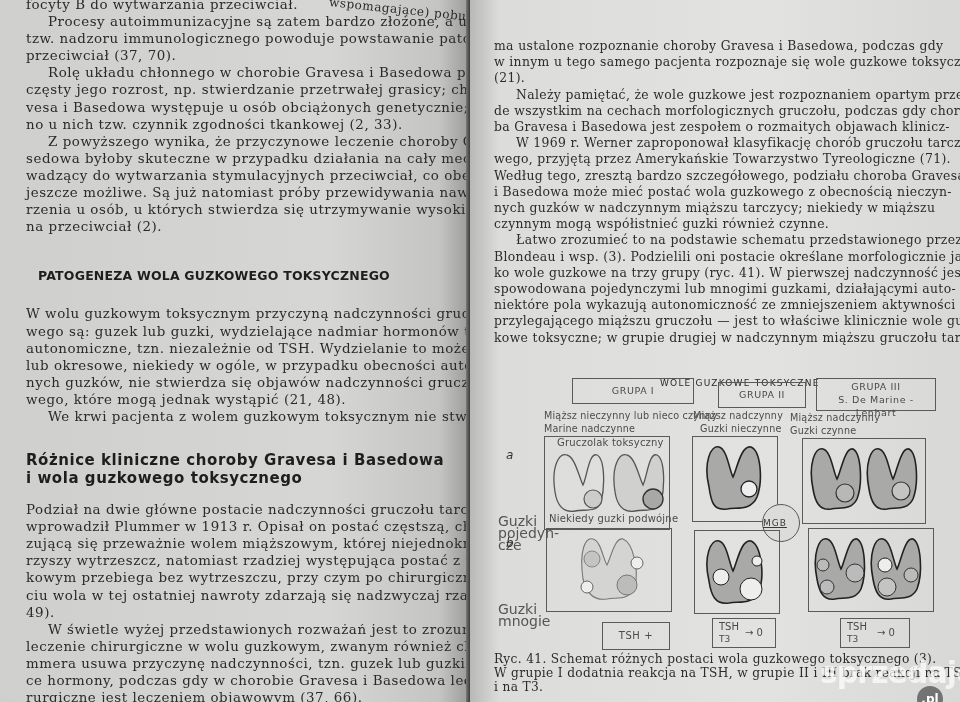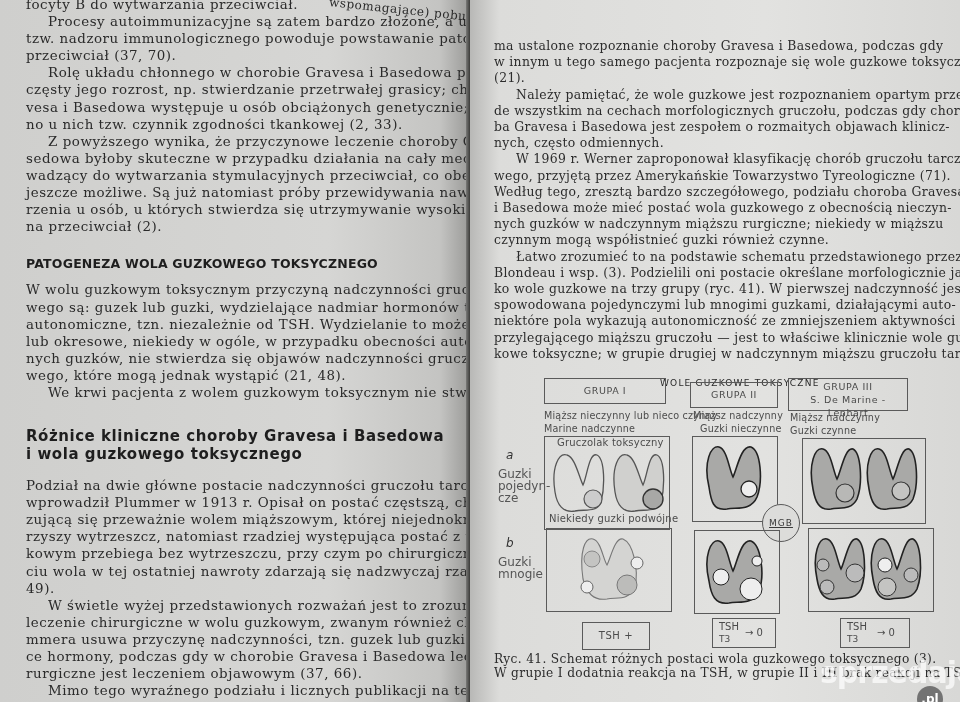--- a/index.html
+++ b/index.html
@@ -5,30 +5,30 @@
   html,body{margin:0;padding:0;}
   body{width:960px;height:702px;overflow:hidden;background:#2b2b2b;position:relative;font-family:"DejaVu Serif",serif;}
   .page{position:absolute;top:0;height:702px;overflow:hidden;}
   .page-left{left:0;width:468px;background:linear-gradient(to right,#cfcfcd 0%,#d6d6d4 70%,#c4c4c2 94%,#9c9c9a 100%);}
   .page-right{left:470px;width:490px;background:linear-gradient(to right,#b8b8b6 0%,#dcdcda 6%,#e2e2e0 60%,#d8d8d6 100%);}
   .gutter{position:absolute;left:466px;top:0;width:8px;height:702px;background:linear-gradient(to right,#7a7a78,#3a3a38,#8a8a88);}
   .txt{color:#2a2a2a;font-size:13.4px;line-height:17.1px;letter-spacing:0.55px;}
   .left-col{position:absolute;left:26px;top:-4px;width:470px;}
   .p{margin:0;white-space:nowrap;}
   .ind{text-indent:22px;}
-  .sec-title{font-family:"DejaVu Sans",sans-serif;font-weight:bold;font-size:12.5px;letter-spacing:0.2px;color:#1e1e1e;margin:0;white-space:nowrap;}
+  .sec-title{font-family:"DejaVu Sans",sans-serif;font-weight:bold;font-size:12.5px;letter-spacing:0.2px;color:#1e1e1e;margin:12px;white-space:nowrap;}
   .sub-title{font-family:"DejaVu Sans",sans-serif;font-weight:bold;font-size:15px;line-height:18px;color:#1e1e1e;margin:0;white-space:nowrap;}
   .right-col{position:absolute;left:494px;top:38px;width:440px;}
   .rtxt{color:#2c2c2c;font-size:12.4px;line-height:16.2px;letter-spacing:0.35px;}
   .fig{position:absolute;left:490px;top:370px;width:460px;height:290px;font-family:"DejaVu Sans",sans-serif;color:#4a4a4a;}
   .fig-title{position:absolute;left:170px;top:8px;font-size:9px;letter-spacing:1.2px;color:#2a2a2a;}
   .box{position:absolute;border:1.3px solid #5a5a5a;}
-  .glabel{font-size:9.5px;letter-spacing:0.6px;text-align:center;color:#4a4a4a;}
+  .glabel{font-size:9.5px;letter-spacing:0.6px;text-align:center;color:#4a4a4a;margin-left:28px;}
   .cap{position:absolute;font-size:9.6px;color:#4c4c4c;white-space:nowrap;letter-spacing:0.2px;}
-  .rowlab{position:absolute;font-size:12px;color:#555;line-height:12px;}
+  .rowlab{position:absolute;font-size:14px;color:#555;line-height:12px;margin-top:47px;}
   .rowlet{position:absolute;font-size:12px;font-style:italic;color:#333;}
   .caption{position:absolute;left:494px;top:652px;width:440px;color:#2c2c2c;font-size:12.2px;line-height:14px;letter-spacing:0.35px;}
   .watermark{position:absolute;left:820px;top:655px;font-family:"DejaVu Sans",sans-serif;font-size:30px;font-weight:bold;color:rgba(255,255,255,0.7);letter-spacing:-1px;}
   .wm-badge{position:absolute;left:917px;top:686px;width:26px;height:26px;border-radius:50%;background:#737373;color:#fff;font-family:"DejaVu Sans",sans-serif;font-size:12px;font-weight:bold;text-align:center;line-height:26px;}
   svg{position:absolute;}
 </style>
 </head>
 <body>
 
 <div class="page page-left">
@@ -87,26 +87,25 @@
 
 <div class="page page-right"></div>
 
 <div class="right-col rtxt">
   <p class="p">ma ustalone rozpoznanie choroby Gravesa i Basedowa, podczas gdy</p>
   <p class="p">w innym u tego samego pacjenta rozpoznaje się wole guzkowe toksyczne</p>
   <p class="p">(21).</p>
   <p class="p ind">Należy pamiętać, że wole guzkowe jest rozpoznaniem opartym prze-</p>
   <p class="p">de wszystkim na cechach morfologicznych gruczołu, podczas gdy choro-</p>
   <p class="p">ba Gravesa i Basedowa jest zespołem o rozmaitych objawach klinicz-</p>
-  <p class="p">nych, często odmiennych.</p>
   <p class="p ind">W 1969 r. Werner zaproponował klasyfikację chorób gruczołu tarczo-</p>
   <p class="p">wego, przyjętą przez Amerykańskie Towarzystwo Tyreologiczne (71).</p>
   <p class="p">Według tego, zresztą bardzo szczegółowego, podziału choroba Gravesa</p>
   <p class="p">i Basedowa może mieć postać wola guzkowego z obecnością nieczyn-</p>
-  <p class="p">nych guzków w nadczynnym miąższu rurgiczne; niekiedy w miąższu</p>
+  <p class="p">nych guzków w nadczynnym miąższu tarczycy; niekiedy w miąższu</p>
   <p class="p">czynnym mogą współistnieć guzki również czynne.</p>
   <p class="p ind">Łatwo zrozumieć to na podstawie schematu przedstawionego przez</p>
   <p class="p">Blondeau i wsp. (3). Podzielili oni postacie określane morfologicznie ja-</p>
   <p class="p">ko wole guzkowe na trzy grupy (ryc. 41). W pierwszej nadczynność jest</p>
   <p class="p">spowodowana pojedynczymi lub mnogimi guzkami, działającymi auto-</p>
   <p class="p">niektóre pola wykazują autonomiczność ze zmniejszeniem aktywności</p>
   <p class="p">przylegającego miąższu gruczołu — jest to właściwe klinicznie wole guz-</p>
   <p class="p">kowe toksyczne; w grupie drugiej w nadczynnym miąższu gruczołu tar-</p>
 </div>
 
@@ -157,21 +156,21 @@
   </div>
   <div class="box" style="left:312px;top:68px;width:122px;height:84px;">
     <svg width="122" height="84" viewBox="0 0 122 84">
       <path d="M10,50 C5,25 12,8 20,10 C28,12 30,32 34,40 C38,32 42,8 50,10 C58,14 60,44 54,60 C48,72 36,68 28,70 C16,72 12,62 10,50Z" fill="#a9a9a7" stroke="#222" stroke-width="1.6"></path>
       <circle cx="42" cy="54" r="9" fill="#b8b8b6" stroke="#333" stroke-width="1.2"></circle>
       <path d="M66,50 C61,25 68,8 76,10 C84,12 86,32 90,40 C94,32 98,8 106,10 C114,14 116,44 110,60 C104,72 92,68 84,70 C72,72 68,62 66,50Z" fill="#a9a9a7" stroke="#222" stroke-width="1.6"></path>
       <circle cx="98" cy="52" r="9" fill="#c4c4c2" stroke="#333" stroke-width="1.2"></circle>
     </svg>
   </div>
 
-  <div class="box" style="left:272px;top:134px;width:36px;height:36px;border-radius:50%;font-size:9px;letter-spacing:1px;text-align:center;line-height:36px;background:#dcdcda;color:#3a3a3a;text-decoration:underline;"><span>MGB</span></div>
+  <div class="box" style="left:272px;top:134px;width:36px;height:36px;border-radius:50%;font-size:9px;letter-spacing:1px;text-align:left;line-height:36px;background:#dcdcda;color:#3a3a3a;text-decoration:underline;"><span>MGB</span></div>
 
   <div class="box" style="left:56px;top:158px;width:124px;height:82px;">
     <svg width="124" height="82" viewBox="0 0 124 82">
       <path d="M36,50 C32,22 38,8 46,10 C54,12 56,30 60,36 C64,28 68,8 76,10 C86,14 92,40 88,58 C82,72 70,68 60,70 C46,72 40,64 36,50Z" fill="#d4d4d2" stroke="#777" stroke-width="1.1"></path>
       <circle cx="45" cy="30" r="8" fill="#c4c4c2" stroke="#888"></circle>
       <circle cx="90" cy="34" r="6" fill="#eee" stroke="#666"></circle>
       <circle cx="40" cy="58" r="6" fill="#eee" stroke="#666"></circle>
       <circle cx="80" cy="56" r="10" fill="#bcbcba" stroke="#777"></circle>
     </svg>
   </div>
@@ -189,32 +188,33 @@
       <circle cx="14" cy="36" r="6" fill="#bbb" stroke="#333"></circle>
       <circle cx="46" cy="44" r="9" fill="#bbb" stroke="#333"></circle>
       <circle cx="18" cy="58" r="7" fill="#bbb" stroke="#333"></circle>
       <path d="M64,50 C59,25 66,8 74,10 C82,12 84,32 88,40 C92,32 96,8 104,10 C112,14 114,44 108,60 C102,72 90,68 82,70 C70,72 66,62 64,50Z" fill="#a9a9a7" stroke="#222" stroke-width="1.6"></path>
       <circle cx="76" cy="36" r="7" fill="#eee" stroke="#222"></circle>
       <circle cx="78" cy="58" r="9" fill="#c4c4c2" stroke="#333"></circle>
       <circle cx="102" cy="46" r="7" fill="#bbb" stroke="#333"></circle>
     </svg>
   </div>
 
-  <div class="box glabel" style="left:92px;top:252px;width:66px;height:26px;line-height:26px;font-size:10px;"><span>TSH +</span></div>
+  <div class="box glabel" style="left:84px;top:252px;width:66px;height:26px;line-height:26px;font-size:10px;"><span>TSH +</span></div>
   <div class="box" style="left:222px;top:248px;width:62px;height:28px;font-size:10px;">
     <div style="position:absolute;left:6px;top:2px;">TSH</div>
     <div style="position:absolute;left:6px;top:15px;font-size:9px;">T3</div>
     <div style="position:absolute;left:32px;top:8px;">→ 0</div>
   </div>
   <div class="box" style="left:350px;top:248px;width:68px;height:28px;font-size:10px;">
     <div style="position:absolute;left:6px;top:2px;">TSH</div>
     <div style="position:absolute;left:6px;top:15px;font-size:9px;">T3</div>
     <div style="position:absolute;left:36px;top:8px;">→ 0</div>
   </div>
 </div>
 
 <div class="caption">
   <div class="p">Ryc. 41. Schemat różnych postaci wola guzkowego toksycznego (3).</div>
   <div class="p">W grupie I dodatnia reakcja na TSH, w grupie II i III brak reakcji na TSH</div>
+  <div class="p">i na T3.</div>
 </div>
 
 <div class="watermark">sprzedajemy</div>
 <div class="wm-badge">.pl</div>
 
 </body></html>

